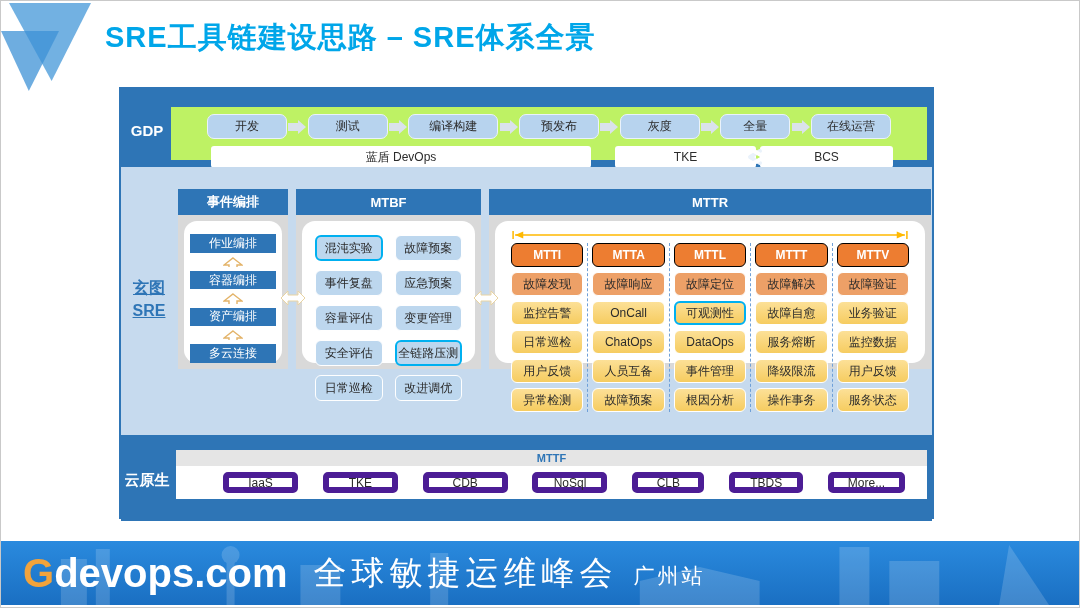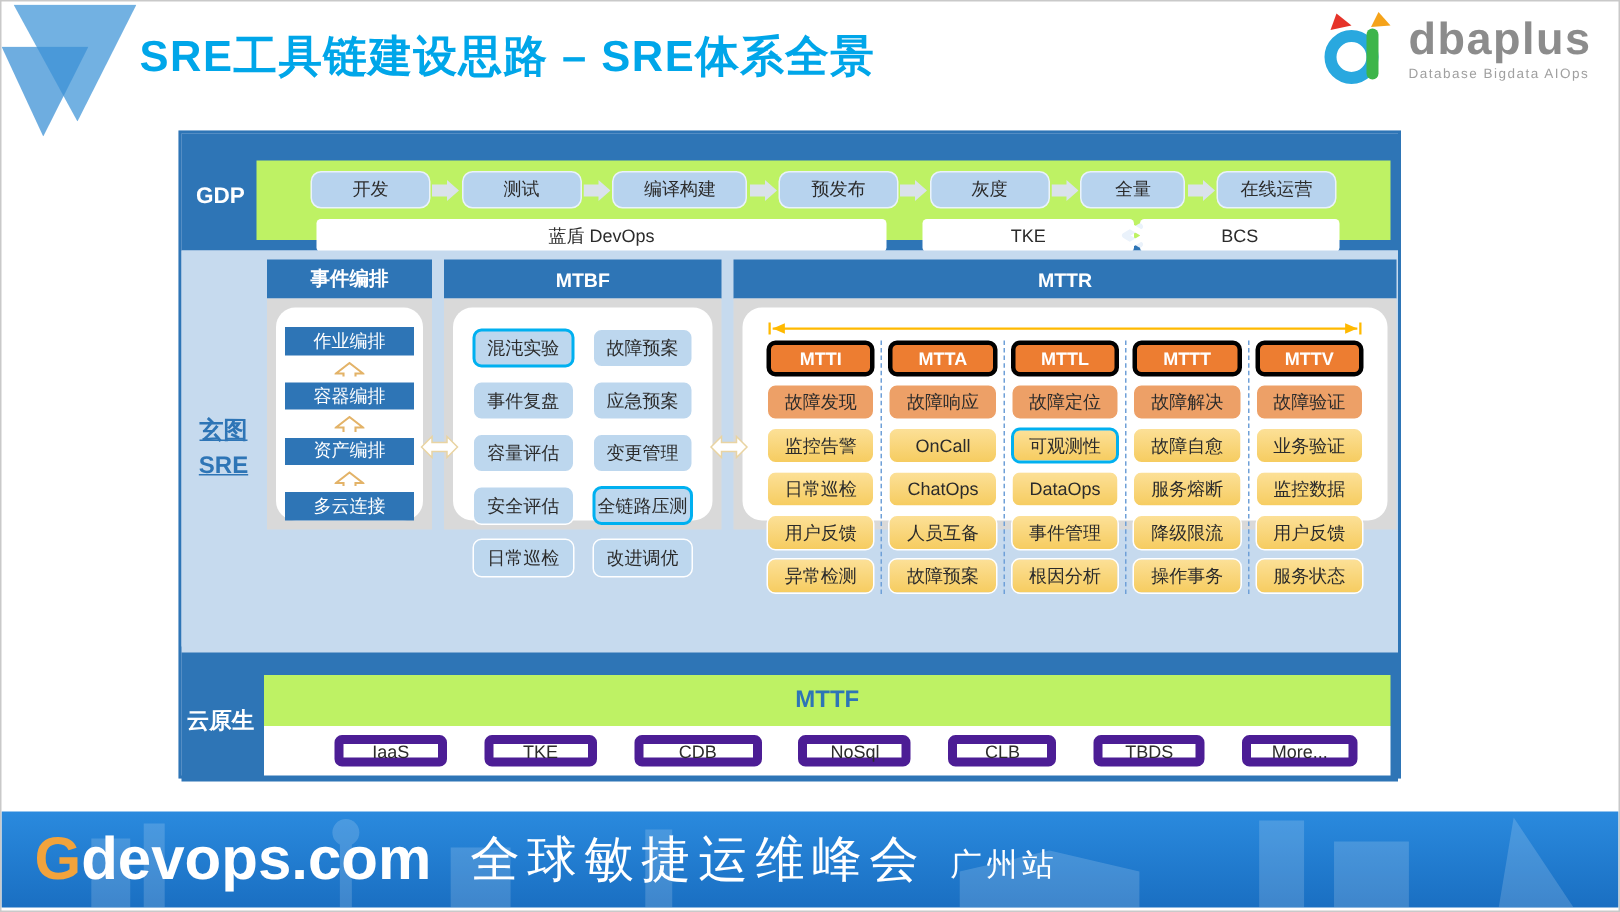--- a/index.html
+++ b/index.html
@@ -3,21 +3,21 @@
 <meta charset="utf-8">
 <style>
   * { margin:0; padding:0; box-sizing:border-box; }
   body { font-family:"Liberation Sans","DejaVu Sans",sans-serif; background:#888; }
   .slide { position:relative; width:1080px; height:608px; background:#fff; overflow:hidden; border:1px solid #c9c9c9; }
 
   
   .tri { position:absolute; }
   .tri1 { left:8px; top:2px; width:82px; height:78px; background:#66AADF; clip-path:polygon(0 0,100% 0,52% 100%); opacity:.92; }
   .tri2 { left:0px; top:30px; width:58px; height:60px; background:#3E92D6; clip-path:polygon(0 0,100% 0,48% 100%); opacity:.75; }
-  .title { position:absolute; left:92px; top:17px; font-size:29px; font-weight:bold; color:#00A6E9; letter-spacing:1px; }
+  .title { position:absolute; left:104px; top:17px; font-size:29px; font-weight:bold; color:#00A6E9; letter-spacing:1px; }
   .logo { position:absolute; right:18px; top:6px; display:flex; align-items:center; }
   .logo-mark { width:58px; height:52px; }
   .logo-txt { margin-left:4px; }
   .logo-name { font-size:30px; font-weight:bold; color:#8C8C8C; line-height:30px; letter-spacing:1px; }
   .logo-tag { font-size:9px; color:#A0A0A0; letter-spacing:1px; margin-top:2px; }
 
   
   .diagram { position:absolute; left:118px; top:86px; width:815px; height:432px; background:#C6DAEE; border:2px solid #2E75B6; }
   .band { position:absolute; left:0; width:100%; }
   .band-label { position:absolute; left:0; top:2px; width:52px; height:100%; display:flex; align-items:center; justify-content:center; color:#ffffff; font-weight:bold; font-size:15px; }
@@ -33,49 +33,49 @@
   .plat-bar { position:absolute; height:22px; background:#fff; border-radius:3px; color:#2b2b2b; font-size:12px; display:flex; align-items:center; justify-content:center; }
   .bar-devops { left:40px; width:380px; }
   .bar-tke { left:444px; width:141px; }
   .bar-bcs { left:589px; width:133px; }
   .link-arrow { position:absolute; left:571px; top:2px; }
 
   
   .band-mid { top:78px; height:264px; background:#C6DAEE; }
   .mid-label { position:absolute; left:0; top:0; width:56px; height:100%; display:flex; flex-direction:column; align-items:center; justify-content:center; color:#2E75B6; font-weight:bold; font-size:16px; line-height:1.45; }
   .mid-label span { text-decoration:underline; }
-  .col { position:absolute; top:6px; height:180px; }
+  .col { position:absolute; top:22px; height:180px; }
   .col-head { height:26px; background:#2E75B6; color:#fff; font-weight:bold; font-size:13px; display:flex; align-items:center; justify-content:center; }
   .col-body { position:absolute; top:26px; bottom:0; left:0; right:0; background:#D9D9D9; }
   .col-orch { left:57px; width:110px; }
   .col-mtbf { left:175px; width:185px; }
   .col-mttr { left:368px; width:442px; }
   .white-panel { position:absolute; left:6px; right:6px; top:6px; bottom:6px; background:#fff; border-radius:13px; }
   .orch-stack { display:flex; flex-direction:column; align-items:center; padding-top:13px; }
   .blue-btn { width:86px; height:27px; background:#2E75B6; border-radius:0; color:#fff; font-size:12px; display:flex; align-items:center; justify-content:center; }
   .up-arrow { margin:4px 0; }
   .mtbf-grid { display:grid; grid-template-columns:1fr 1fr; column-gap:12px; row-gap:9px; padding:14px 13px; }
   .pill { height:26px; border-radius:6px; display:flex; align-items:center; justify-content:center; font-size:12px; color:#2b2b2b; }
   .pill-lblue { background:#BDD7EE; border:1px solid #fff; }
   .hl { border:2px solid #00B0F0 !important; }
   .mttr-panel { padding:8px 12px 0 12px; }
   .span-arrow { display:block; width:100%; height:12px; }
   .mttr-cols { display:flex; margin-top:2px; }
   .mttr-col { flex:1; display:flex; flex-direction:column; gap:5px; padding:0 4px; }
   .mttr-col + .mttr-col { border-left:1px dashed #6FA0D8; }
-  .orange-btn { height:24px; background:#ED7D31; border:3px solid #000000; border-radius:6px; color:#fff; font-weight:bold; font-size:12px; display:flex; align-items:center; justify-content:center; }
+  .orange-btn { height:24px; background:#ED7D31; border:1px solid #000000; border-radius:6px; color:#fff; font-weight:bold; font-size:12px; display:flex; align-items:center; justify-content:center; }
   .pill-salmon { background:#EDA067; border:1px solid #fff; height:24px; }
   .pill-gold { background:linear-gradient(#FCE097,#F6CC60); border:1px solid #fff; height:24px; }
   .dbl-arrow { position:absolute; top:122px; }
   .da1 { left:159px; } .da2 { left:352px; }
 
   
   .band-bottom { top:346px; height:86px; background:#2E75B6; }
   .bottom-panel { position:absolute; left:55px; right:5px; top:15px; bottom:12px; }
-  .mttf-strip { height:34px; background:#bef264; display:flex; align-items:center; justify-content:center; color:#2E75B6; font-weight:bold; font-size:16px; }
+  .mttf-strip { height:16px; background:#e5e5e5; display:flex; align-items:center; justify-content:center; color:#2E75B6; font-weight:bold; font-size:11px; }
   .bottom-row { height:33px; background:#fff; display:flex; align-items:center; justify-content:space-between; padding-left:47px; padding-right:22px; }
   .outline-pill { height:21px; background:#fff; border:6px solid #4c1d95; border-radius:5px; font-size:12px; color:#2b2b2b; display:flex; align-items:center; justify-content:center; }
   .bw75{width:75px;} .bw85{width:85px;} .bw72{width:72px;} .bw74{width:74px;} .bw77{width:77px;}
 
   
   .footer { position:absolute; left:0; top:540px; width:100%; height:64px; background:linear-gradient(#2a8ade,#1a6fc2); overflow:hidden; }
   .skyline { position:absolute; left:0; top:0; width:100%; height:100%; opacity:.16; }
   .footer-inner { position:absolute; left:0; top:0; width:100%; height:100%; display:flex; align-items:center; }
   .brand { margin-left:22px; font-size:40px; font-weight:bold; color:#fff; line-height:1; }
   .brand .g { color:#F2A33C; }
@@ -84,32 +84,20 @@
 </style>
 </head>
 <body>
 
 <div class="slide">
 
   <div class="tri tri1"></div>
   <div class="tri tri2"></div>
   <div class="title">SRE工具链建设思路 – SRE体系全景</div>
 
-  <div class="logo">
-    <svg class="logo-mark" viewBox="0 0 58 52">
-      <polygon points="14,2 24,10 10,13" fill="#E63329"></polygon>
-      <polygon points="42,1 50,10 37,11" fill="#F5A31A"></polygon>
-      <circle cx="24" cy="31" r="14" fill="none" stroke="#29A8DF" stroke-width="8"></circle>
-      <rect x="34" y="12" width="8" height="34" rx="4" fill="#3DB54A"></rect>
-    </svg>
-    <div class="logo-txt">
-      <div class="logo-name">dbaplus</div>
-      <div class="logo-tag">Database  Bigdata  AIOps</div>
-    </div>
-  </div>
 
   <div class="diagram">
 
     <div class="band band-gdp">
       <div class="band-label">GDP</div>
       <div class="gdp-panel">
         <div class="stage-row">
           <div class="stage-pill w80">开发</div>
           <svg class="flow-arrow" width="18" height="14">
               <polygon points="0,3 10,3 10,0 18,7 10,14 10,11 0,11" fill="#DAE2EB"></polygon>

